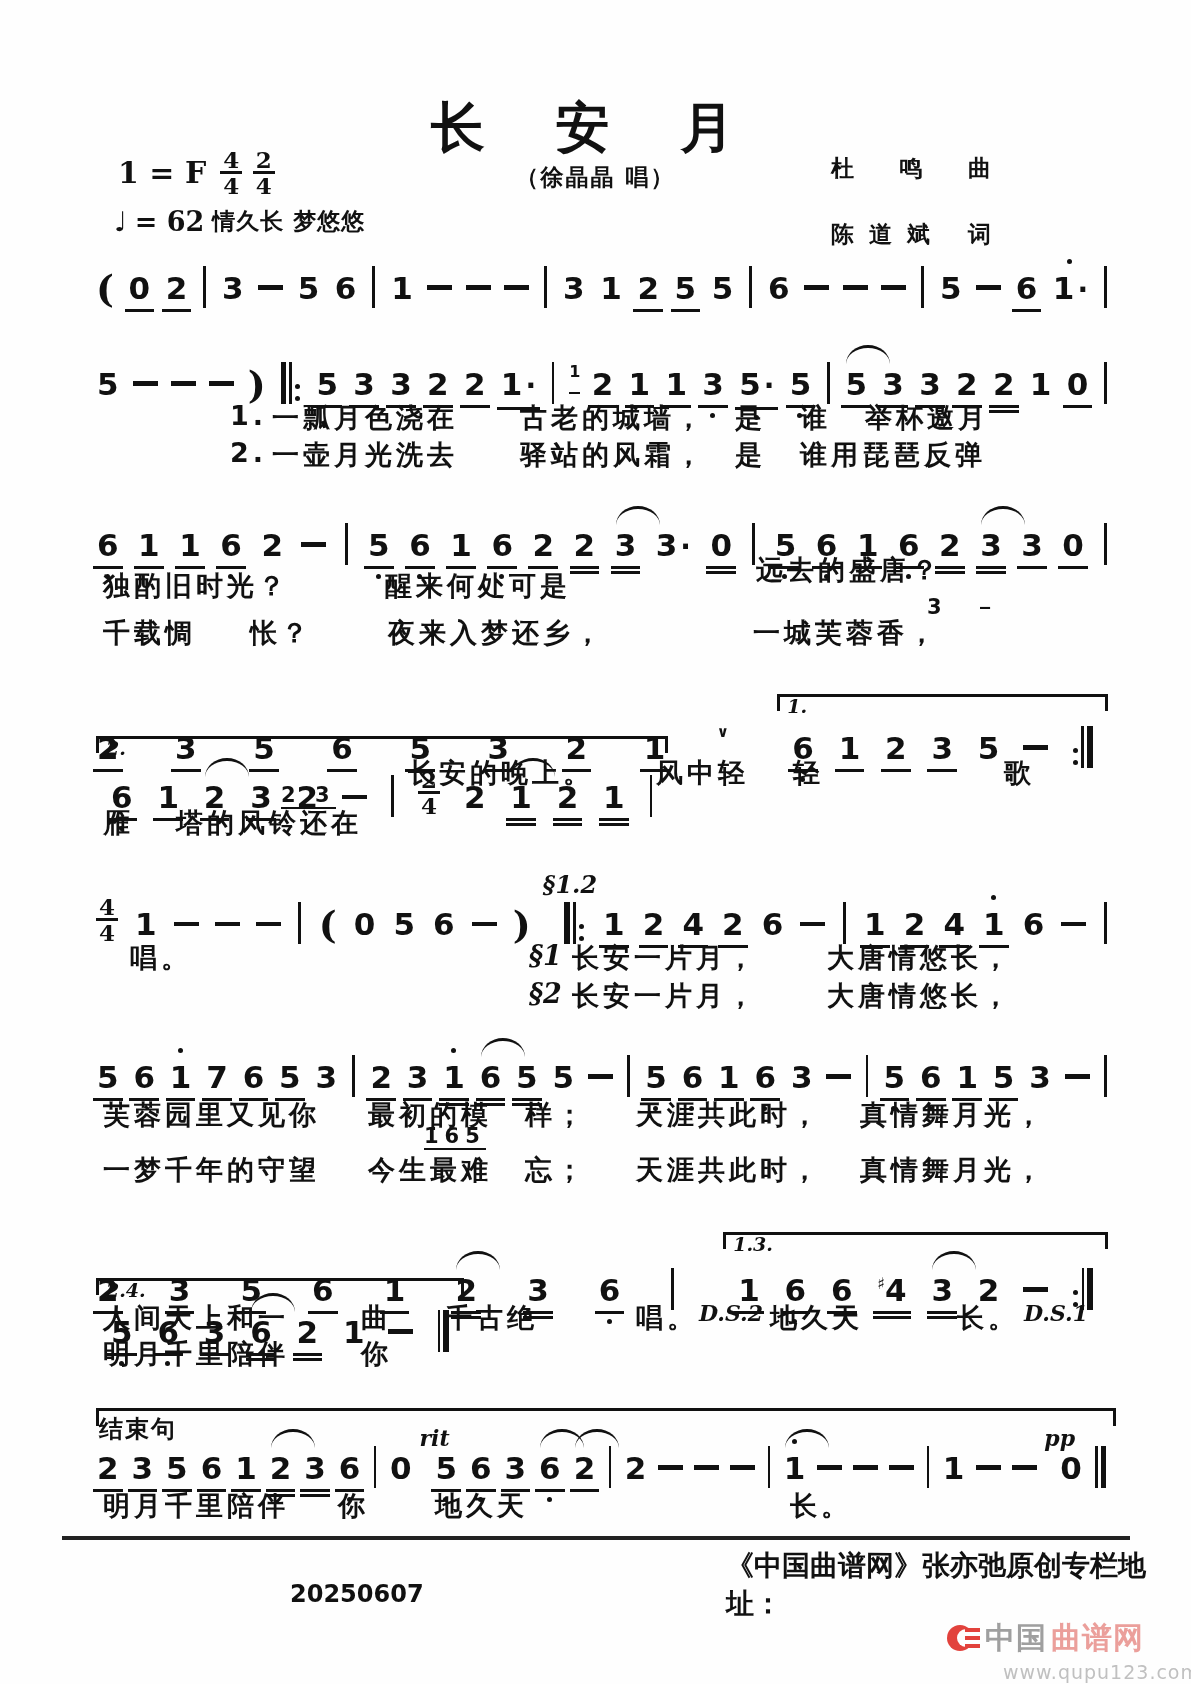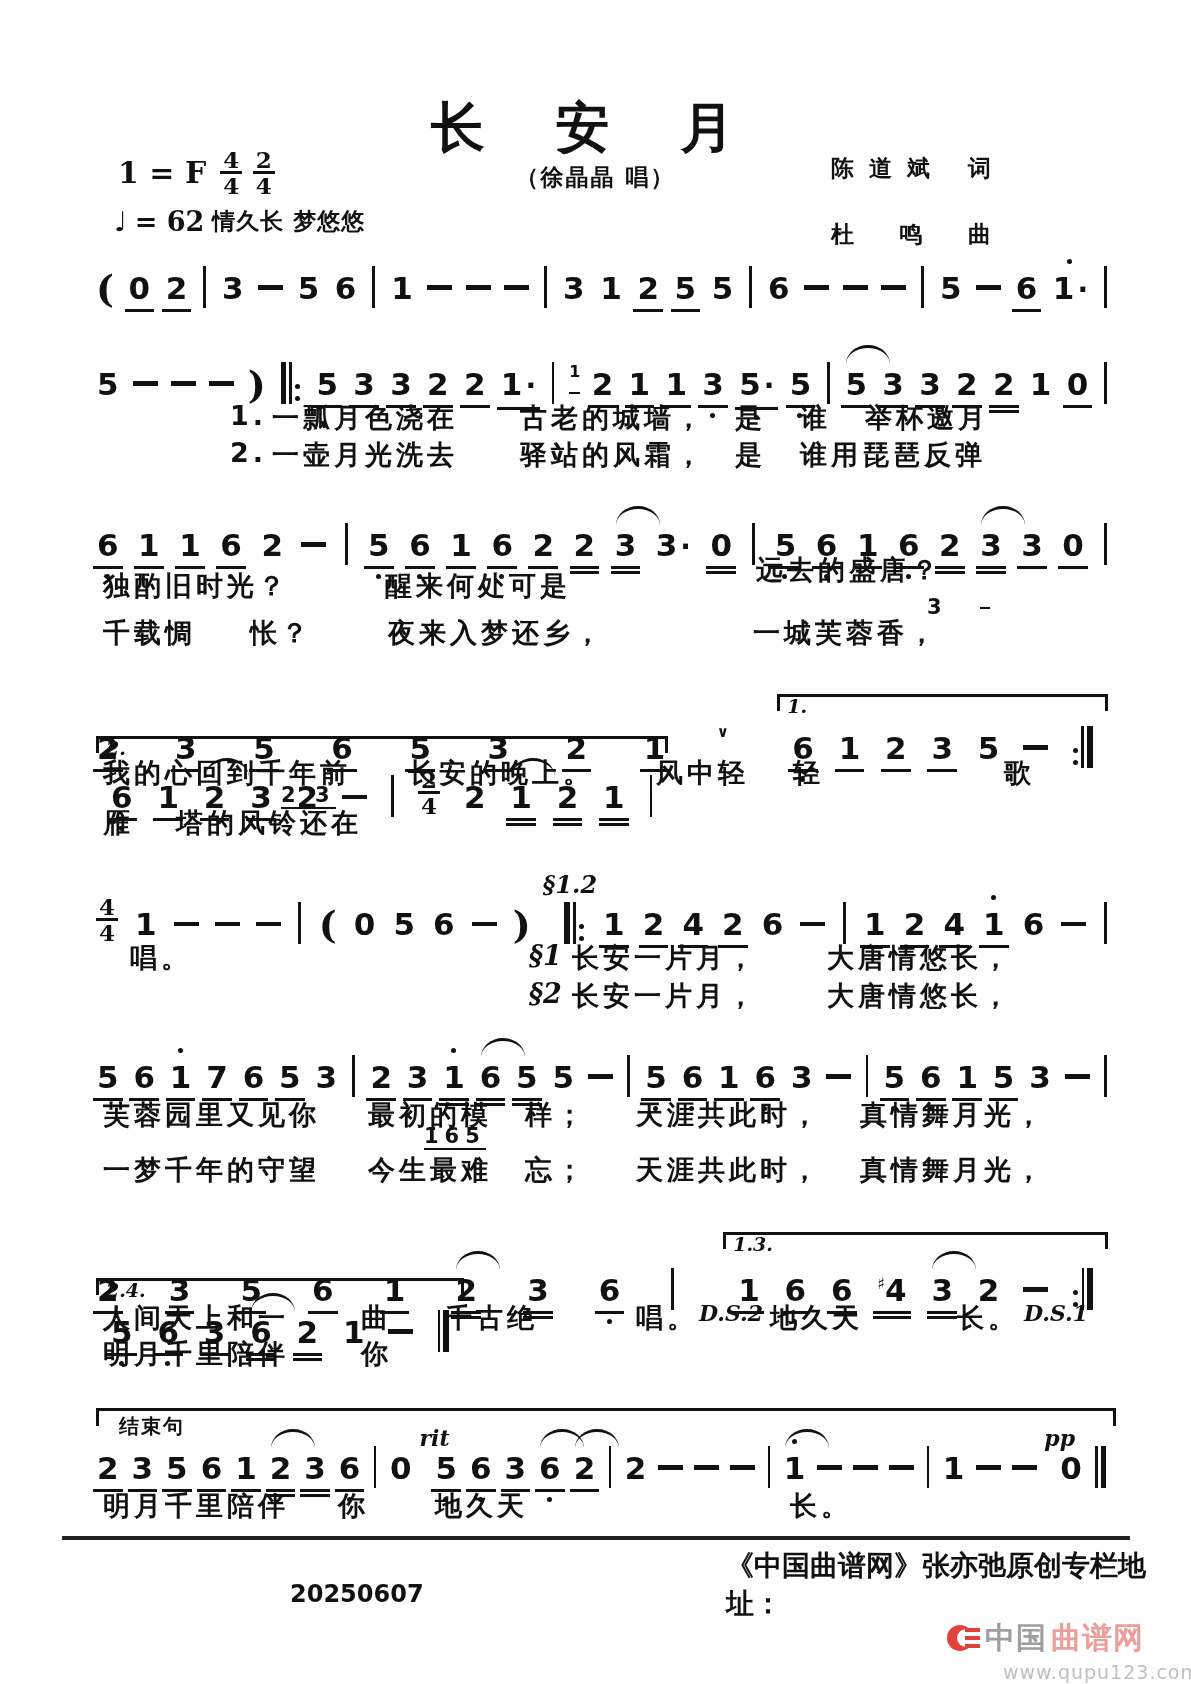--- a/index.html
+++ b/index.html
@@ -50,21 +50,21 @@
   .raised{display:inline-block;width:0;overflow:visible;position:relative;}
   .raised>span{position:absolute;bottom:28px;left:-4px;white-space:nowrap;
                font:italic 800 22px "DejaVu Serif",serif;}
   .raised.hi>span{bottom:36px;font-size:24px;}
   .volta{position:relative;display:inline-block;white-space:nowrap;padding:0 8px;}
   .volta::before{content:"";position:absolute;left:0;right:0;top:-32px;height:14px;
                  border:3px solid #111;border-bottom:none;}
   .volta .tok{margin:0 6px;}
   .vlabel{position:absolute;top:-31px;left:10px;font:italic 800 19px "DejaVu Serif",serif;}
   .bracket{position:absolute;height:15px;border:3px solid #111;border-bottom:none;}
-  .blabel{position:absolute;top:2px;left:20px;font-size:20px;font-weight:800;letter-spacing:2px;white-space:nowrap;}
+  .blabel{position:absolute;top:2px;left:0;font-size:24px;font-weight:800;letter-spacing:2px;white-space:nowrap;}
   
   .lyr{position:absolute;font-size:27px;font-weight:800;letter-spacing:4px;white-space:nowrap;}
   .lyr.sg{font-style:italic;font-family:"DejaVu Serif",serif;letter-spacing:0;}
   .lyr.ds{font-style:italic;font-family:"DejaVu Serif",serif;font-size:22px;letter-spacing:0;}
   .ann{position:absolute;font-size:21px;font-weight:800;letter-spacing:6px;white-space:nowrap;}
   .ann.u{border-bottom:2.6px solid #111;}
   
   .rule{position:absolute;left:62px;top:1536px;width:1068px;height:4px;background:#222;}
   .f-left1{position:absolute;left:118px;top:1547px;font-size:24px;font-weight:800;letter-spacing:1px;}
   .f-left2{position:absolute;left:290px;top:1580px;font-size:24px;font-weight:800;}
@@ -85,22 +85,22 @@
   .wm-url{margin-top:2px;padding-left:56px;font-size:19px;color:#c0c0c0;letter-spacing:1px;}
 </style>
 </head>
 <body>
 
 <div id="page">
   <div class="title">长 安 月</div>
   <div class="subtitle">（徐晶晶 唱）</div>
 
   <div class="credits">
+    <span class="credit">杜 鸣 曲</span>
     <span class="credit">陈道斌 词</span>
-    <span class="credit">杜 鸣 曲</span>
   </div>
 
   <div class="keysig">
     <span>1 = F</span>
     <span id="meters"><span class="frac"><span class="fn">4</span><span class="fd">4</span></span> <span class="frac"><span class="fn">2</span><span class="fd">4</span></span> </span>
   </div>
 
   <div class="tempo">
     <span>♩</span>
     <span>= 62</span>
@@ -161,21 +161,20 @@
     <span class="lyr" style="left: 735px; top: 437px;">是</span>
     <span class="lyr" style="left: 800px; top: 437px;">谁用琵琶反弹</span>
     <span class="lyr" style="left: 103px; top: 568px;">独酌旧时光？</span>
     <span class="lyr" style="left: 385px; top: 568px;">醒来何处可是</span>
     <span class="lyr" style="left: 756px; top: 552px;">远去的盛唐？</span>
     <span class="lyr" style="left: 103px; top: 615px;">千载惆</span>
     <span class="lyr" style="left: 250px; top: 615px;">怅？</span>
     <span class="lyr" style="left: 388px; top: 615px;">夜来入梦还乡，</span>
     <span class="lyr" style="left: 753px; top: 615px;">一城芙蓉香，</span>
     <span class="ann" style="left: 927px; top: 593px;">3　－</span>
-    <span class="lyr" style="left: 103px; top: 755px;">我的心回到千年前</span>
     <span class="lyr" style="left: 408px; top: 755px;">长安的晚上。</span>
     <span class="lyr" style="left: 656px; top: 755px;">风中轻</span>
     <span class="lyr" style="left: 793px; top: 755px;">轻</span>
     <span class="lyr" style="left: 1004px; top: 755px;">歌</span>
     <span class="lyr" style="left: 103px; top: 805px;">雁</span>
     <span class="lyr" style="left: 176px; top: 805px;">塔的风铃还在</span>
     <span class="ann u" style="left: 281px; top: 783px;">2 3</span>
     <span class="lyr" style="left: 130px; top: 940px;">唱。</span>
     <span class="lyr sg" style="left: 529px; top: 940px;">§1</span>
     <span class="lyr" style="left: 572px; top: 940px;">长安一片月，</span>

